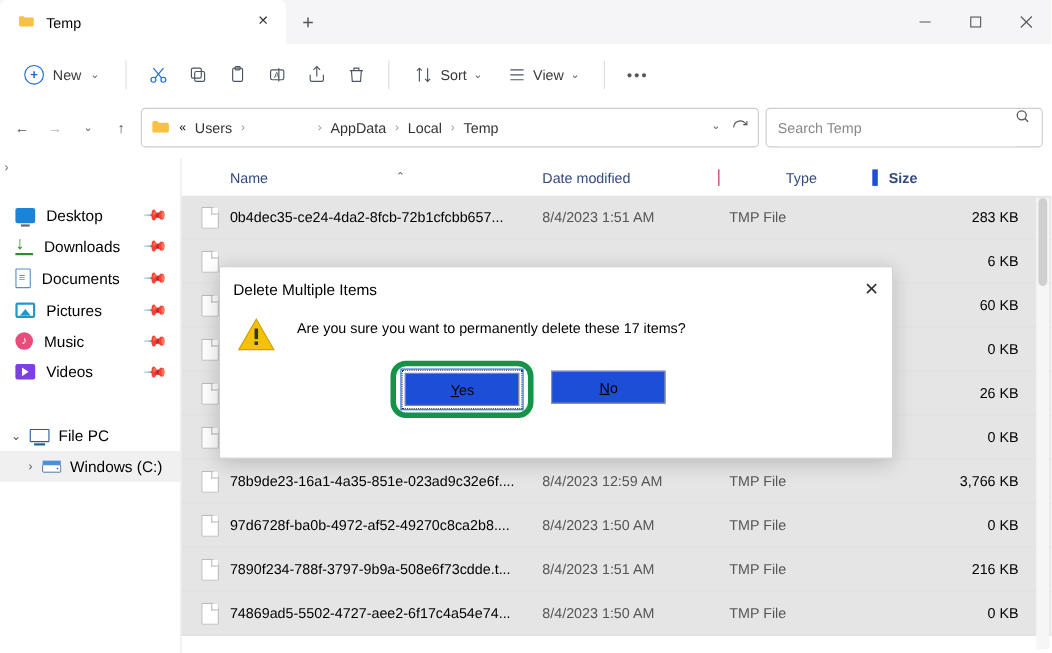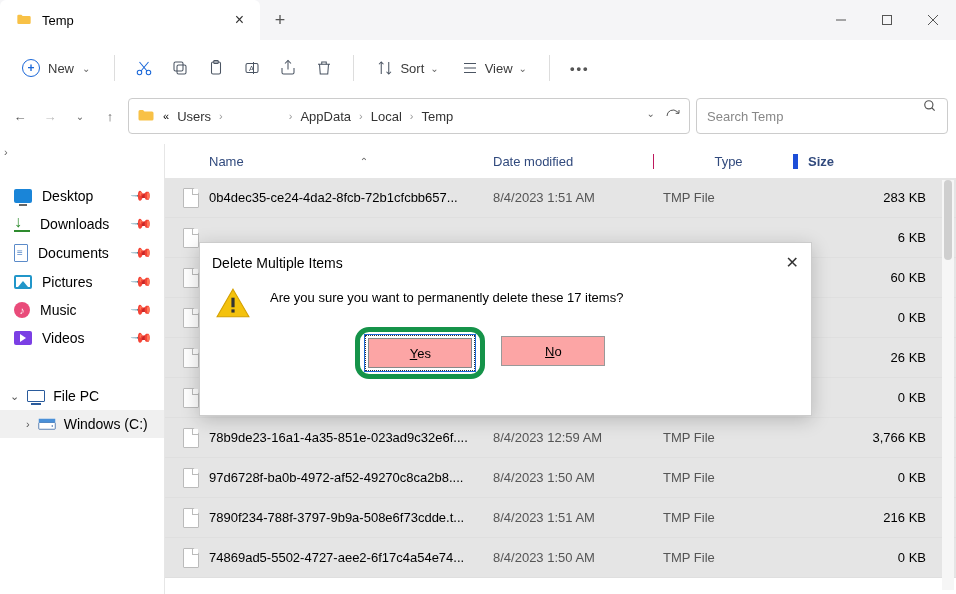--- a/index.html
+++ b/index.html
@@ -60,21 +60,21 @@
     .file-ic::after { content: ""; position: absolute; top: 0; right: 0; width: 5px; height: 5px; border-left: 1px solid #bbb; border-bottom: 1px solid #bbb; background: #fff;}
     .scrollbar-stub { position: absolute; right: 2px; top: 36px; bottom: 4px; width: 12px; background: #f6f6f6; }
     .scroll-thumb { position: absolute; top: 0; left: 2px; right: 2px; height: 80px; background: #cfcfcf; border-radius: 4px; }
 
     .dialog { position: absolute; left: 199px; top: 242px; width: 613px; background: #fff; border: 1px solid #ccc; box-shadow: 0 4px 18px rgba(0,0,0,.2); }
     .dlg-title { display: flex; align-items: center; padding: 10px 12px; font-size: 14px; }
     .dlg-close { margin-left: auto; font-size: 16px; cursor: pointer; color: #333; }
     .dlg-body { display: flex; align-items: flex-start; padding: 6px 16px 18px 16px; gap: 20px; }
     .warn-ic { width: 34px; height: 30px; }
     .dlg-btns { display: flex; justify-content: flex-end; gap: 16px; padding: 0 18px 18px 0; }
-    .dlg-btn { width: 104px; height: 30px; border: 1px solid #999; background: #fca5a5; display: flex; align-items: center; justify-content: center; font-size: 13px; }
+    .dlg-btn { width: 104px; height: 30px; border: 1px solid #999; background: #1d4ed8; display: flex; align-items: center; justify-content: center; font-size: 13px; }
     .dlg-btn .ul { text-decoration: underline; }
     .yes-wrap { border: 5px solid #159349; border-radius: 14px; padding: 3px 5px; }
     .yes-inner { border: 1px dotted #333; outline: 1px solid #1a67d8; padding: 2px; }
     .yes-inner .dlg-btn { border: 1px solid #888; }
 
     .ic-desktop{width:18px;height:14px;background:#1a85d8;border-radius:2px;position:relative}.ic-desktop::after{content:"";position:absolute;bottom:-3px;left:5px;right:5px;height:2px;background:#666}
     .ic-down{position:relative;width:16px;height:16px}.ic-down::before{content:"↓";color:#2e8b2e;font-weight:bold;font-size:16px;position:absolute;top:-3px}.ic-down::after{content:"";position:absolute;bottom:0;left:0;right:0;height:2px;background:#2e8b2e}
     .ic-doc{width:14px;height:18px;background:#fff;border:1px solid #5b8bc9;border-radius:1px;position:relative}.ic-doc::before{content:"≡";position:absolute;top:2px;left:2px;font-size:10px;color:#5b8bc9}
     .ic-pic{width:18px;height:14px;background:#fff;border:2px solid #2196c9;border-radius:2px;position:relative;overflow:hidden}.ic-pic::before{content:"";position:absolute;bottom:0;left:2px;width:0;height:0;border-left:5px solid transparent;border-right:5px solid transparent;border-bottom:6px solid #2196c9}
     .ic-music{width:16px;height:16px;background:#e94b7a;border-radius:50%;display:flex;align-items:center;justify-content:center;color:#fff;font-size:10px}

